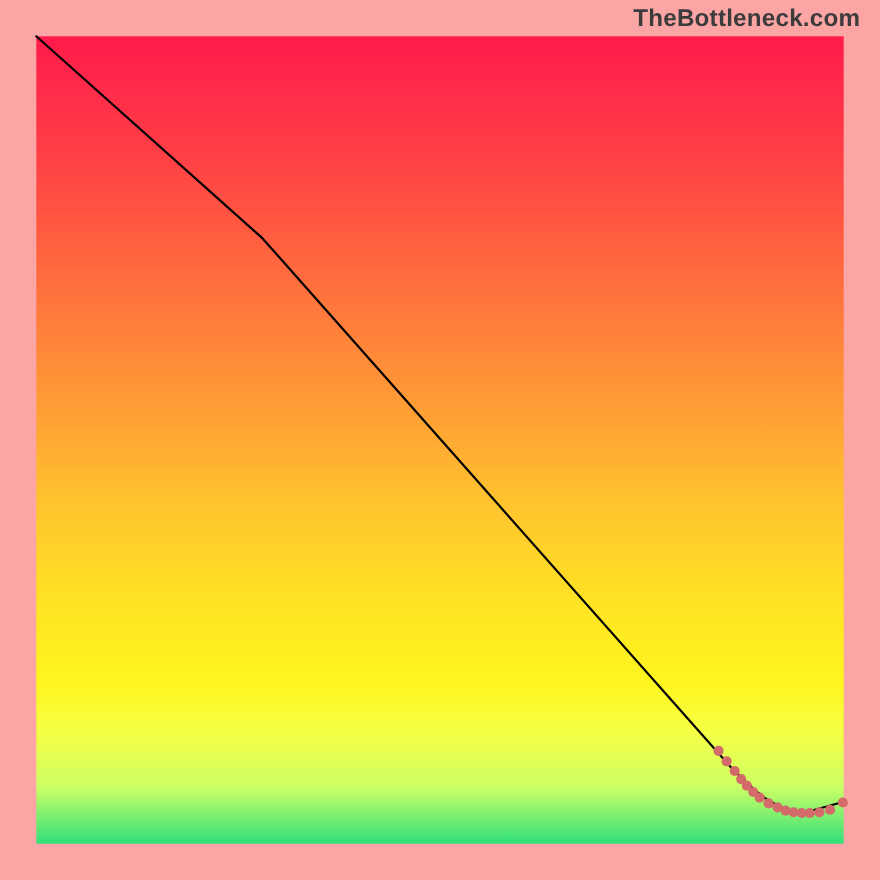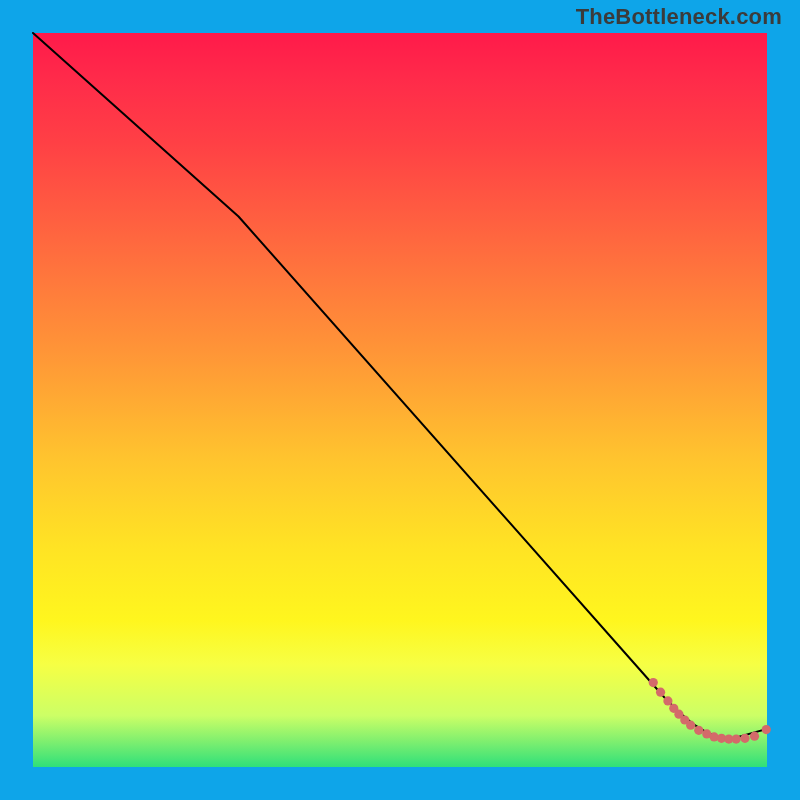--- a/index.html
+++ b/index.html
@@ -1,21 +1,21 @@
 <!DOCTYPE html>
 <html><head>
 <meta charset="utf-8">
 <style>
   * { margin: 0; padding: 0; box-sizing: border-box; }
   html, body { width: 800px; height: 800px; overflow: hidden; background: #000; }
   .frame {
     position: relative;
     width: 800px;
     height: 800px;
-    background: #0ea5e9;
+    background: #fca5a5;
     padding-left: 12px;
   }
   .watermark {
     position: absolute;
     top: 4px;
     right: 18px;
     font-family: Arial, Helvetica, sans-serif;
     font-size: 22px;
     font-weight: 600;
     color: #3b3b3b;

